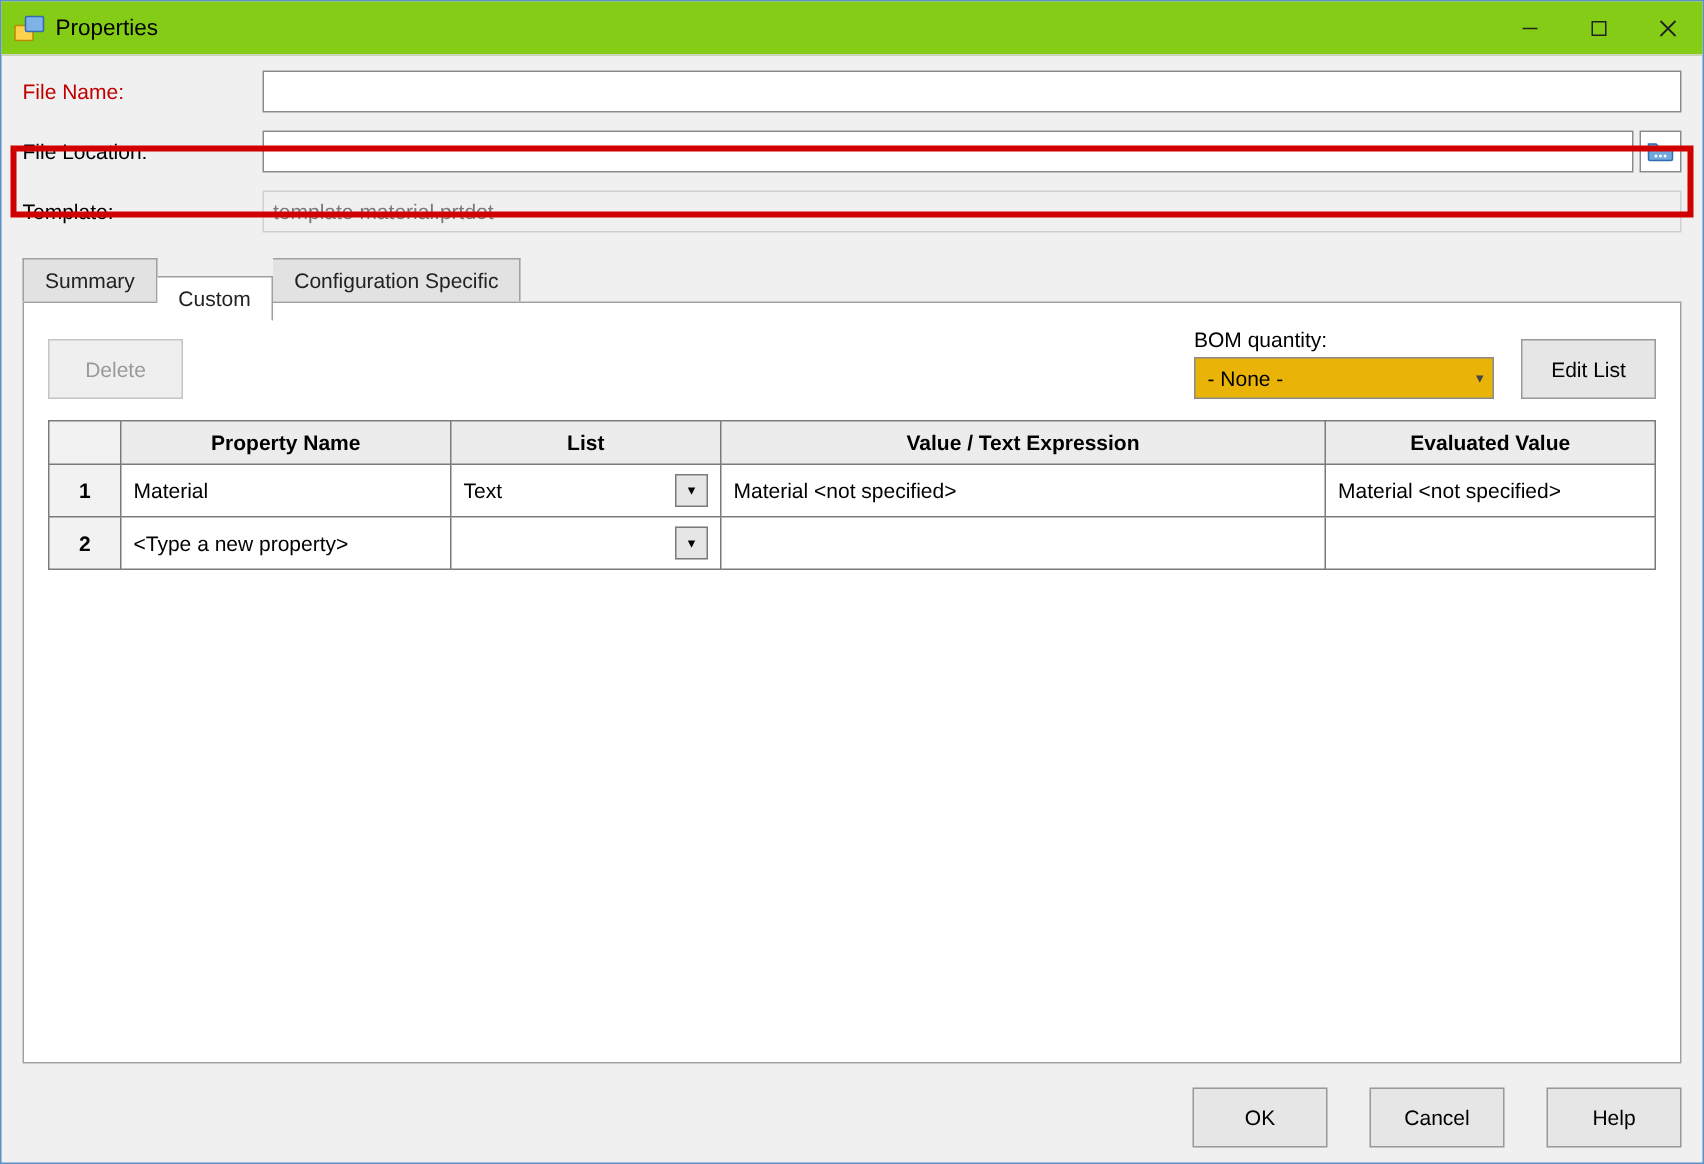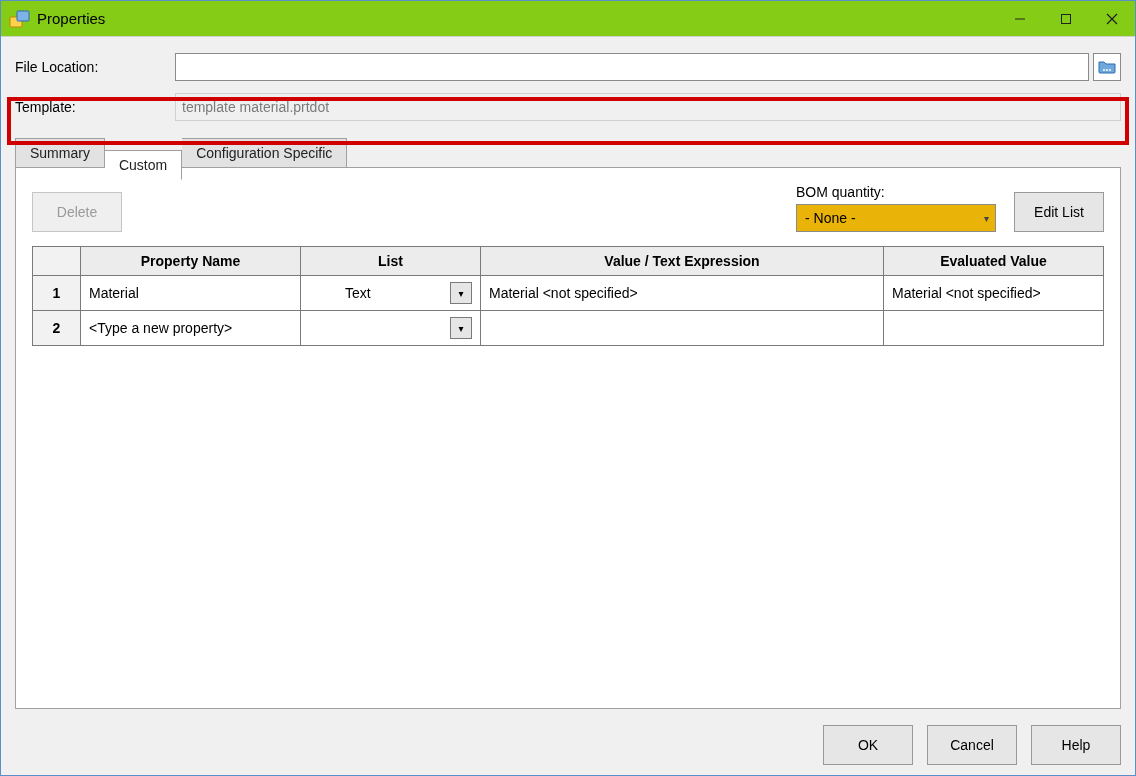--- a/index.html
+++ b/index.html
@@ -129,29 +129,29 @@
   }
   table.props thead th {
     background: #ececec; text-align: center; font-weight: 600;
   }
   table.props col.rownum { width: 48px; }
   table.props col.pname { width: 220px; }
   table.props col.ptype { width: 180px; }
   table.props col.peval { width: 220px; }
   table.props td.rownum { text-align: center; font-weight:600; background:#f2f2f2; }
   table.props thead th.corner { background:#f2f2f2; }
-  .type-cell { display:flex; align-items:center; gap:22px;margin-left:36px; }
+  .type-cell { display:flex; align-items:center; gap:22px; }
   .type-cell .ddbtn {
     width:22px; height:22px; border:1px solid #7a7a7a;
     background:#e6e6e6;
     display:flex; align-items:center; justify-content:center;
     font-size:10px; margin-left:auto;
   }
   .buttonbar {
-    display:flex; justify-content:flex-end; gap:14px;
+    display:flex; justify-content:flex-end; gap:28px;
     padding: 10px 14px;
   }
 </style>
 </head>
 <body>
 
 <div class="window">
 
   <div class="titlebar">
     <span class="appicon">
@@ -173,20 +173,24 @@
     </div>
     <div class="winbtn close">
       <svg width="12" height="12" viewBox="0 0 12 12">
           <line x1="1" y1="1" x2="11" y2="11" stroke="#222" stroke-width="1.2"></line>
           <line x1="11" y1="1" x2="1" y2="11" stroke="#222" stroke-width="1.2"></line>
         </svg>
     </div>
   </div>
 
   <div class="topform">
+    <div class="form-row red">
+      <label>File Name:</label>
+      <input type="text" class="textfield" value="" style="">
+    </div>
     <div class="form-row" style="padding:6px 0;">
       <label>File Location:</label>
       <input type="text" class="textfield" value="" style="">
       <div class="browse-btn">
         <svg width="18" height="16" viewBox="0 0 18 16">
           <path d="M1 3h5l2 2h9v8a1 1 0 0 1-1 1H2a1 1 0 0 1-1-1V3z" fill="#6fa8dc" stroke="#2d6db3"></path>
           <circle cx="6" cy="11" r="1" fill="#fff"></circle>
             <circle cx="9" cy="11" r="1" fill="#fff"></circle>
             <circle cx="12" cy="11" r="1" fill="#fff"></circle>
         </svg>

